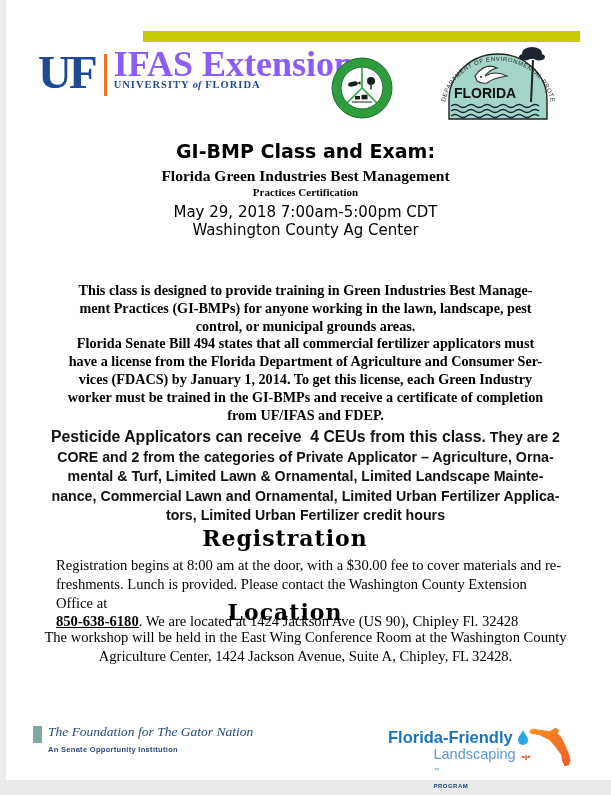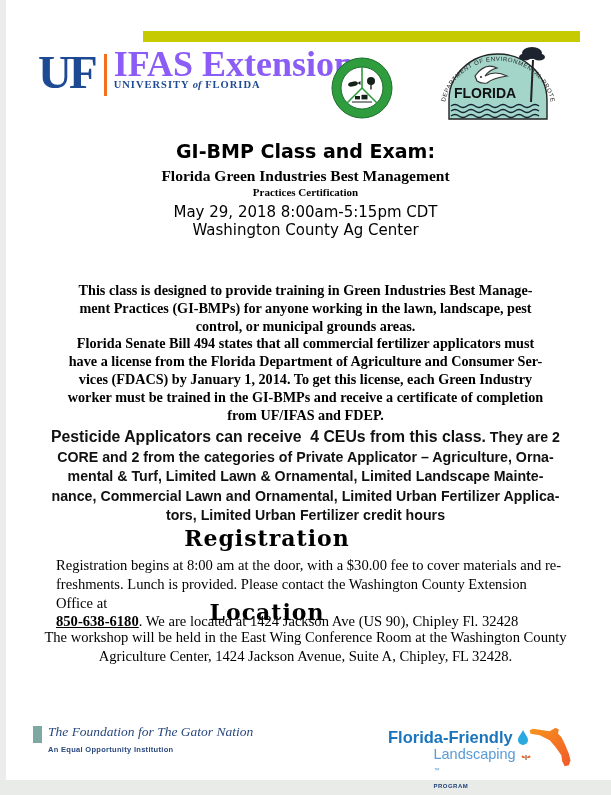--- a/index.html
+++ b/index.html
@@ -31,21 +31,21 @@
   .t5{top:221px;font-family:"DejaVu Sans",sans-serif;font-size:15px;}
 
   .pre-line{white-space:pre-line;}
   .intro-para{position:absolute;left:51px;top:282px;width:509px;text-align:center;
       font-family:"Liberation Serif",serif;font-weight:bold;font-size:14.2px;line-height:17.8px;}
   .pest-para{position:absolute;left:45px;top:427px;width:521px;text-align:center;
       font-family:"Liberation Sans",sans-serif;font-weight:bold;font-size:14.2px;line-height:19.5px;color:#111;}
   .pest-intro{font-size:15.8px;}
 
   .script-head{position:absolute;left:0;width:534px;text-align:center;
-      font-family:"DejaVu Serif",serif;font-weight:600;font-size:22px;letter-spacing:1px;}
+      font-family:"DejaVu Serif",serif;font-weight:600;font-size:22px;letter-spacing:1px;padding-left:18px;}
   .reg-head{top:525px;}
   .loc-head{top:599px;}
 
   .reg-para{position:absolute;left:56px;top:556px;width:508px;text-align:left;
       font-family:"Liberation Serif",serif;font-size:14.6px;line-height:18.8px;}
   .phone{font-weight:bold;text-decoration:underline;color:#000;}
   .loc-para{position:absolute;left:40px;top:628px;width:531px;text-align:center;
       font-family:"Liberation Serif",serif;font-size:14.6px;line-height:18.8px;}
 
   
@@ -119,21 +119,21 @@
       <text x="17" y="58" font-family="Liberation Sans, sans-serif" font-weight="bold" font-size="14" fill="#111">FLORIDA</text>
       <text font-family="Liberation Sans, sans-serif" font-size="6" letter-spacing="0.6" fill="#222">
         <textPath href="#deparc" startOffset="0">DEPARTMENT OF ENVIRONMENTAL PROTECTION</textPath>
       </text>
     </svg>
   </div>
 
   <div class="tline t1">GI-BMP Class and Exam:</div>
   <div class="tline t2">Florida Green Industries Best Management</div>
   <div class="tline t3">Practices Certification</div>
-  <div class="tline t4">May 29, 2018 8:00am-5:15pm CDT</div>
+  <div class="tline t4">May 29, 2018 7:00am-5:00pm CDT</div>
   <div class="tline t5">Washington County Ag Center</div>
 
   <div class="intro-para pre-line">This class is designed to provide training in Green Industries Best Manage-
 ment Practices (GI-BMPs) for anyone working in the lawn, landscape, pest
 control, or municipal grounds areas.
 Florida Senate Bill 494 states that all commercial fertilizer applicators must
 have a license from the Florida Department of Agriculture and Consumer Ser-
 vices (FDACS) by January 1, 2014. To get this license, each Green Industry
 worker must be trained in the GI-BMPs and receive a certificate of completion
 from UF/IFAS and FDEP.</div>
@@ -152,21 +152,21 @@
     <div>freshments. Lunch is provided.  Please contact the Washington County Extension Office at</div>
     <div><span class="phone">850-638-6180</span><span>. We are located at 1424 Jackson Ave (US 90), Chipley Fl. 32428</span></div>
   </div>
 
   <div class="script-head loc-head">Location</div>
   <div class="loc-para pre-line">The workshop will be held in the East Wing Conference Room at the Washington County
 Agriculture Center, 1424 Jackson Avenue, Suite A, Chipley, FL 32428.</div>
 
   <div class="found-sq"></div>
   <div class="found-text">The Foundation for The Gator Nation</div>
-  <div class="eo-text">An Equal Opportunity Institution</div>
+  <div class="eo-text">An Senate Opportunity Institution</div>
 
   <div class="ffl">
     <div class="ffl-txt">
       <div class="ffl-l1">Florida-Friendly</div>
       <div class="ffl-l2">
           <span>Landscaping</span>
           <span class="ffl-tm">™</span>
           <span class="ffl-prog">PROGRAM</span>
           <span class="ffl-w">W</span>
         </div>

